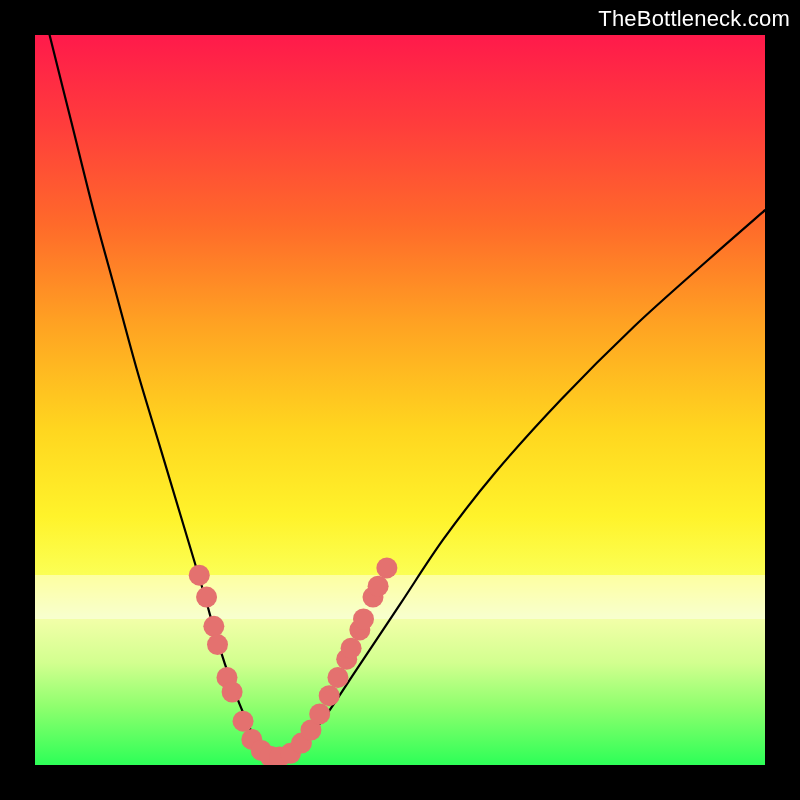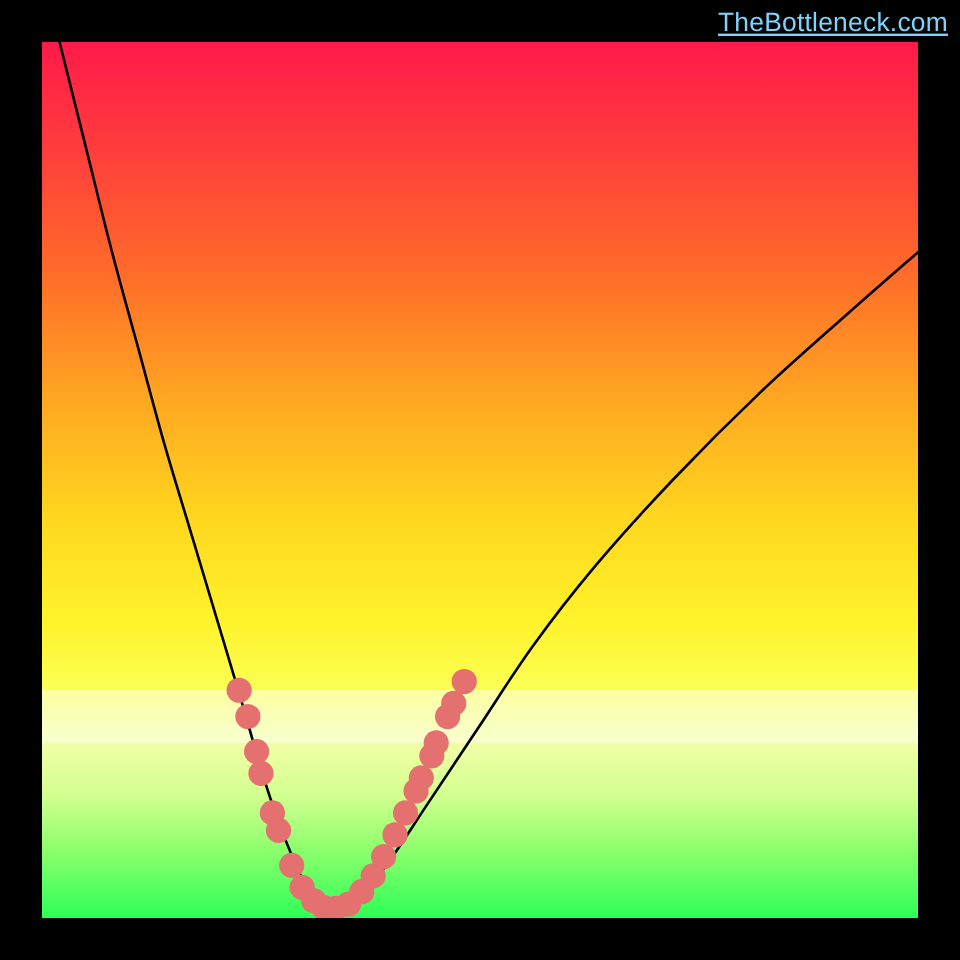--- a/index.html
+++ b/index.html
@@ -39,26 +39,25 @@
   .pale-band {
     position: absolute;
     left: 0;
     width: 100%;
     background: rgba(255,255,255,0.45);
   }
   .watermark {
     position: absolute;
     top: 6px;
     right: 10px;
-    color: #7dd3fc;
+    color: #ffffff;
     font-size: 22px;
     letter-spacing: 0.2px;
     font-weight: 500;
     user-select: none;
-    text-decoration: underline;
   }
   svg.curve {
     position: absolute;
     left: 0;
     top: 0;
     width: 730px;
     height: 730px;
   }
   .dot {
     fill: #e4716f;

